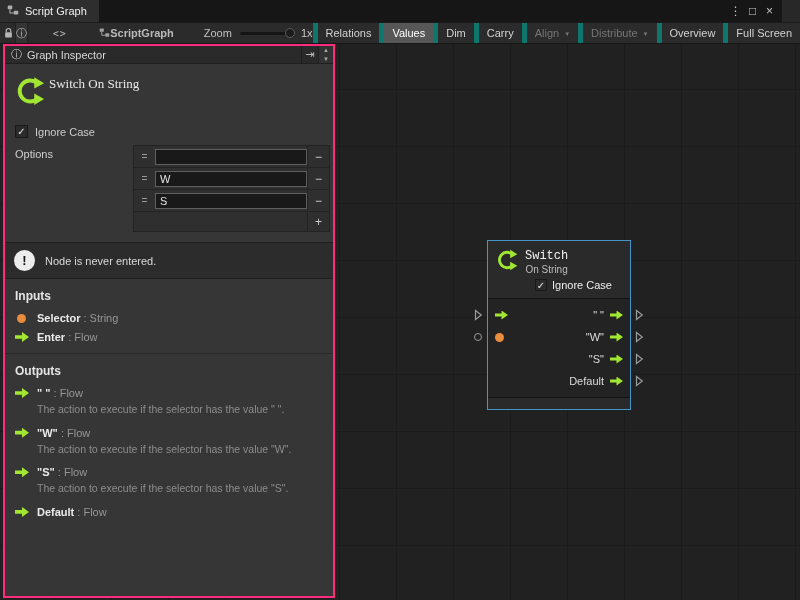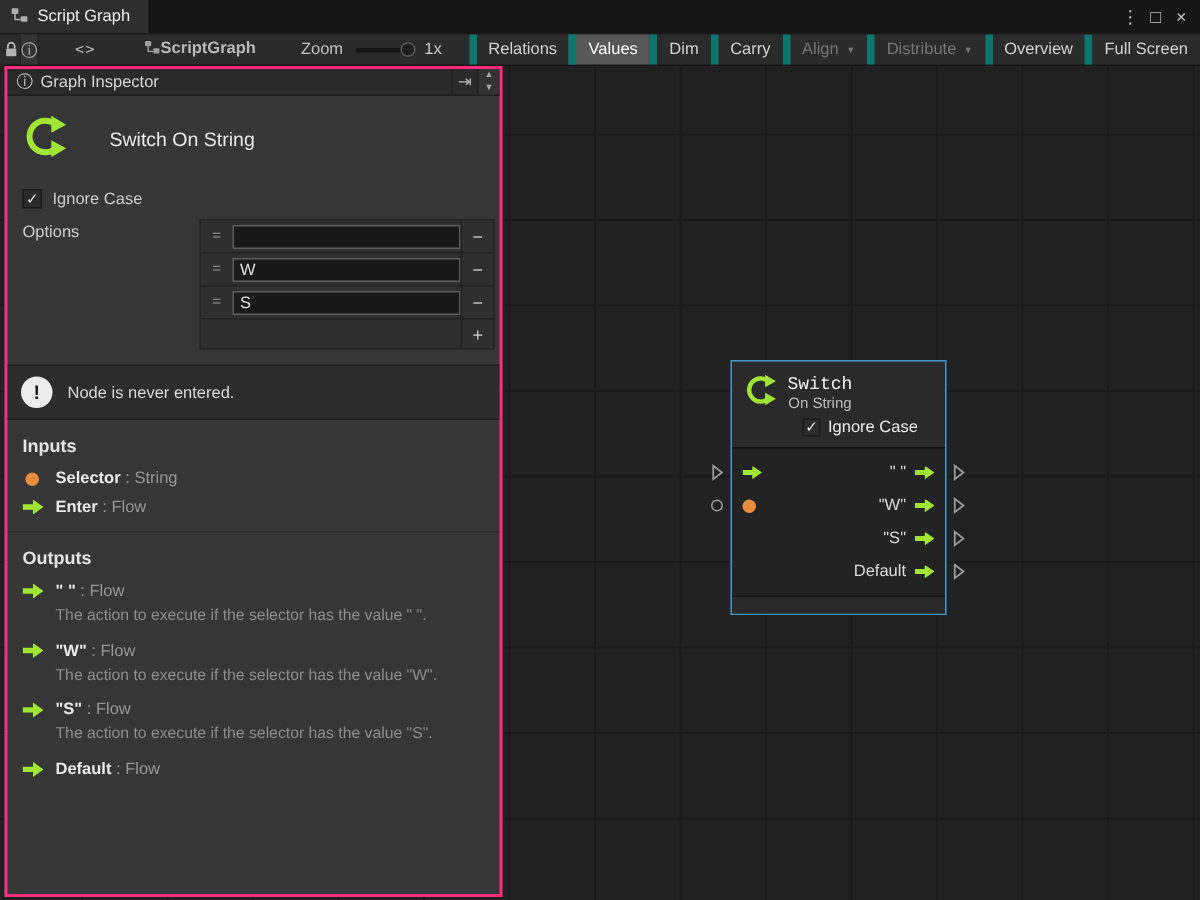--- a/index.html
+++ b/index.html
@@ -3,57 +3,57 @@
 <meta charset="utf-8">
 <style>
   * { margin:0; padding:0; box-sizing:border-box; }
   html,body { background:#101010; }
   .screen {
     position:relative; width:800px; height:600px; overflow:hidden;
     background:#282828; color:#cccccc;
     font-family:"Liberation Sans", sans-serif; font-size:11px;
   }
   
-  .titlebar { position:absolute; top:0; left:0; right:0; height:22px; background:#161616; display:flex; align-items:stretch;gap:48px; }
+  .titlebar { position:absolute; top:0; left:0; right:18px; height:22px; background:#161616; display:flex; align-items:stretch;gap:48px; }
   .tab { display:flex; align-items:center; gap:6px; padding:0 12px 0 7px; background:#2e2e2e; color:#efefef; font-size:11px; }
   .win-controls { margin-left:auto; display:flex; align-items:center; padding-right:4px; }
   .wc { width:17px; height:18px; display:flex; align-items:center; justify-content:center; color:#c2c2c2; font-size:12px; }
   
   .toolbar { position:absolute; top:22px; left:0; right:0; height:22px; background:#2b2b2b;
              border-top:1px solid #1c1c1c; border-bottom:1px solid #171717;
              display:flex; align-items:center; color:#c8c8c8; }
   .tb-icon { height:100%; display:flex; align-items:center; justify-content:center; color:#bdbdbd; }
   .tb-lock { width:22px; margin-left:2px; }
   .tb-info { width:22px; background:#343434; border-left:1px solid #222; border-right:1px solid #222; font-size:11px; }
   .tb-code { width:26px; margin-left:24px; font-family:"DejaVu Sans Mono", monospace; font-size:10px; letter-spacing:1px; }
   .graph-ref { display:flex; align-items:flex-start; gap:0; margin-left:32px; color:#b9b9b9;font-weight:bold; }
   .zoom-label { margin-left:30px; color:#c0c0c0; }
   .slider { position:relative; width:92px; height:3px; background:#151515; border-radius:2px; margin:0 8px; }
   .slider-handle { position:absolute; right:-2px; top:50%; transform:translateY(-50%); width:10px; height:10px; border-radius:50%; background:#1c1c1c; border:1px solid #5c5c5c; }
-  .zoom-value { margin-right:18px; }
+  .zoom-value { margin-right:0; }
   .tb-right { margin-left:auto; display:flex; height:100%; }
   .tb-btn { display:flex; align-items:center; gap:3px; padding:0 8px; height:100%; border-left:5px solid #0f766e; color:#d2d2d2; white-space:nowrap; }
   .tb-btn.active { background:#575757; color:#ffffff; }
   .tb-btn.disabled { color:#757575; }
   .dd { font-size:6px; margin-left:2px; transform:translateY(1px); }
   
   .canvas { position:absolute; top:44px; left:0; right:0; bottom:0; background-color:#212121;
     background-image: linear-gradient(to right, #1b1b1b 1px, transparent 1px),
                       linear-gradient(to bottom, #1b1b1b 1px, transparent 1px);
     background-size:57px 57px; background-position:-3px -12px; }
   
   .inspector { position:absolute; left:3px; top:44px; width:332px; height:554px;
     background:#363636; border:2px solid var(--accent-pink,#ff2c7c); overflow:hidden; }
   .insp-header { height:18px; background:#2a2a2a; border-bottom:1px solid #1f1f1f; display:flex; align-items:center; gap:5px; padding-left:6px; color:#d6d6d6; }
   .ih-info { color:#c9c9c9; }
   .ih-right { margin-left:auto; display:flex; align-items:stretch; height:100%; }
   .ih-btn { width:17px; display:flex; align-items:center; justify-content:center; border-left:1px solid #1f1f1f; color:#b8b8b8; font-size:11px; }
   .ih-scroll { width:15px; display:flex; flex-direction:column; border-left:1px solid #1f1f1f; background:#323232; }
   .ih-up,.ih-down { flex:1; display:flex; align-items:center; justify-content:center; font-size:6px; color:#a8a8a8; }
-  .insp-title-block { display:flex; align-items:center; gap:28px; padding:12px 10px 13px; }
+  .insp-title-block { display:flex; gap:4px; padding:12px 10px 13px;font-family:Liberation Serif, serif; }
   .insp-node-title { font-size:13px; color:#eaeaea; }
   .insp-fields { padding:4px 8px 10px 10px; }
   .field-row { display:flex; align-items:center; gap:7px; margin-bottom:7px; }
   .checkbox { width:13px; height:13px; background:#2b2b2b; border:1px solid #191919; display:inline-flex; align-items:center; justify-content:center; color:#e9e9e9; font-size:10px; flex:0 0 auto; }
   .options-row { display:flex; align-items:flex-start; }
   .options-label { flex:0 0 118px; padding-top:3px; color:#cfcfcf; }
   .reorder-list { flex:1; margin-right:6px; background:#2f2f2f; border:1px solid #232323; }
   .list-row { display:flex; align-items:stretch; height:22px; border-bottom:1px solid #232323; }
   .drag { width:21px; display:flex; align-items:center; justify-content:center; color:#9a9a9a; font-size:10px; }
   .opt-input { flex:1; min-width:0; height:16px; align-self:center; background:#191919; border:1px solid #5f5f5f; color:#e2e2e2; font-size:11px; padding:0 4px; font-family:"Liberation Sans", sans-serif; }

